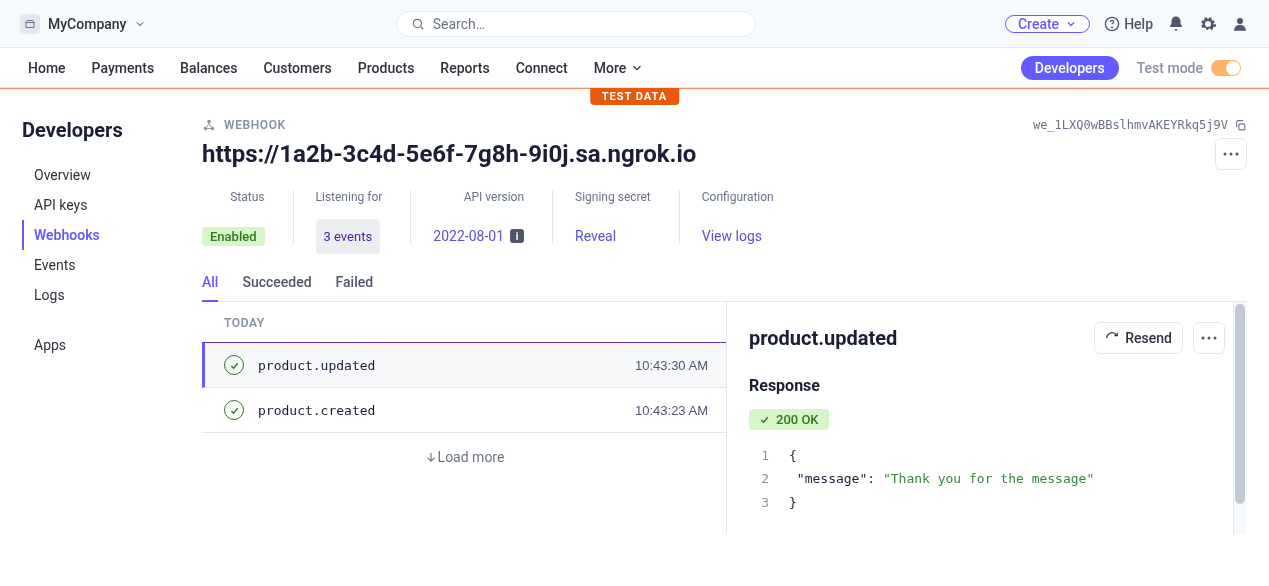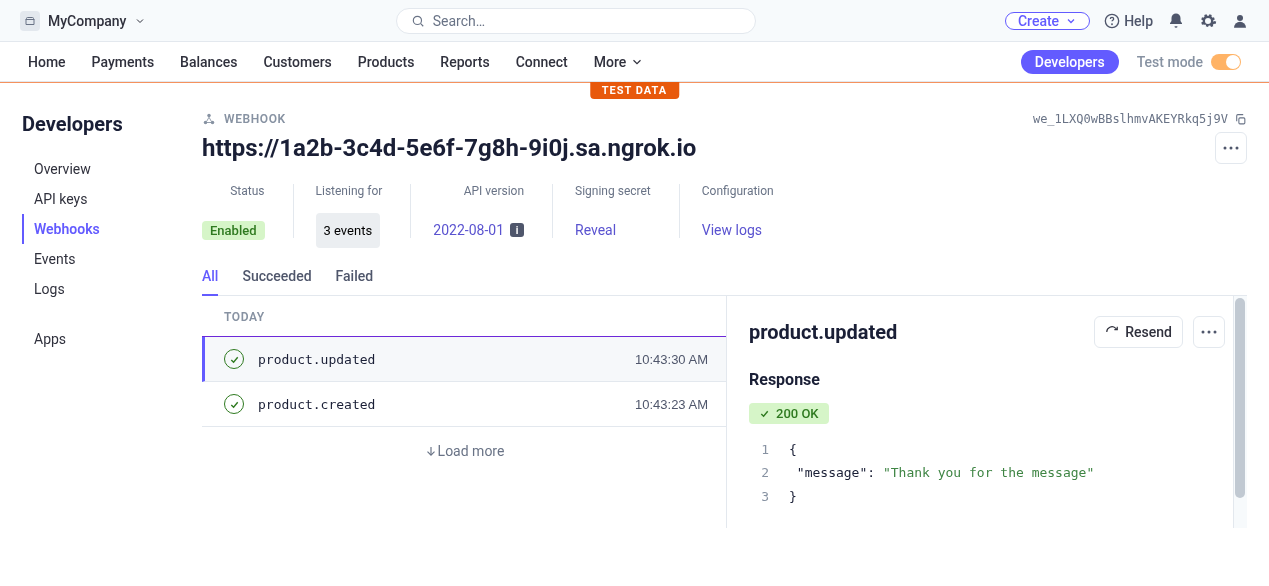--- a/index.html
+++ b/index.html
@@ -1,19 +1,19 @@
 <!DOCTYPE html>
 <html><head>
 <meta charset="utf-8">
 <style>
   * { box-sizing: border-box; margin: 0; padding: 0; }
   body { font-family: -apple-system, BlinkMacSystemFont, "Segoe UI", Roboto, sans-serif; font-size: 14px; color: #1a1f36; background: #fff; width: 1269px; }
   
   
-  .topbar { display: flex; align-items: center; height: 42px; padding: 0 20px; border-bottom: 1px solid #e3e8ee; background: #f7fafc; gap: 12px; }
+  .topbar { display: flex; align-items: center; height: 48px; padding: 0 20px; border-bottom: 1px solid #e3e8ee; background: #f7fafc; gap: 12px; }
   .brand { display: flex; align-items: center; gap: 8px; font-weight: 500; color: #30313d; cursor: pointer; }
   .brand-icon { width: 20px; height: 20px; border-radius: 4px; background: #e3e8ee; display: inline-flex; align-items: center; justify-content: center; color: #697386; font-size: 12px;}
   .search-wrap { flex: 1; display: flex; justify-content: center; }
   .search { width: 360px; display: flex; align-items: center; gap: 8px; border: 1px solid #e3e8ee; background: #fff; border-radius: 16px; padding: 4px 14px; color: #697386; }
   .top-right { display: flex; align-items: center; gap: 14px; }
   .create-btn { border: 1px solid #635bff; color: #635bff; background: #fff; border-radius: 16px; padding: 0 12px; display: flex; align-items: center; gap: 6px; font-weight: 500; cursor: pointer; }
   .help-link { display: flex; align-items: center; gap: 4px; color: #4f566b; cursor: pointer; font-weight:500;}
   .top-icon { width: 18px; height: 18px; color: #4f566b; cursor: pointer; }
 
   
@@ -45,21 +45,21 @@
   .wh-url { font-size: 24px; font-weight: 700; word-break: break-all; }
   .icon-btn { border: 1px solid #e3e8ee; background: #fff; border-radius: 6px; width: 32px; height: 32px; display: flex; align-items: center; justify-content: center; cursor: pointer; color:#4f566b;}
   .icon-btn.r16 { border-radius: 6px; padding: 0 10px; width:auto; gap:6px; font-weight:500; color:#30313d;}
 
   .kv-row { display: flex; gap: 0; margin-bottom: 24px; }
   .kv { padding-right: 28px; margin-right: 22px; border-right: 1px solid #e3e8ee; }
   .kv:last-child { border-right: none; }
   .kv-label { color: #697386; font-size: 12px; margin-bottom: 24px; text-align: right; }
   .kv-val { font-size: 14px; }
   .badge-enabled { background: #d6f5c8; color: #2f7a20; border-radius: 4px; padding: 2px 8px; font-weight: 500; font-size: 13px; }
-  .badge-count { background: #ebeef1; color: #000000; border-radius: 4px; padding: 10px 8px; font-size: 13px; }
+  .badge-count { background: #ebeef1; color: #4c1d95; border-radius: 4px; padding: 10px 8px; font-size: 13px; }
   .link { color: #5a53d0; cursor: pointer; }
   .api-ver { display:flex; align-items:center; gap:6px;}
   .square-info { width:14px; height:14px; border-radius:3px; background:#4f566b; color:#fff; font-size:10px; display:inline-flex; align-items:center; justify-content:center; font-weight:700;}
 
   .tabs { display: flex; gap: 24px; border-bottom: 1px solid #e3e8ee; text-align: right; }
   .tab { padding: 6px 0 10px 0; color: #4f566b; font-weight: 500; cursor: pointer; }
   .tab.active { color: #635bff; border-bottom: 2px solid #635bff; margin-bottom:-1px;}
 
   .split { display: flex; }
   .left-pane { width: 525px; border-right: 1px solid #e3e8ee; }

